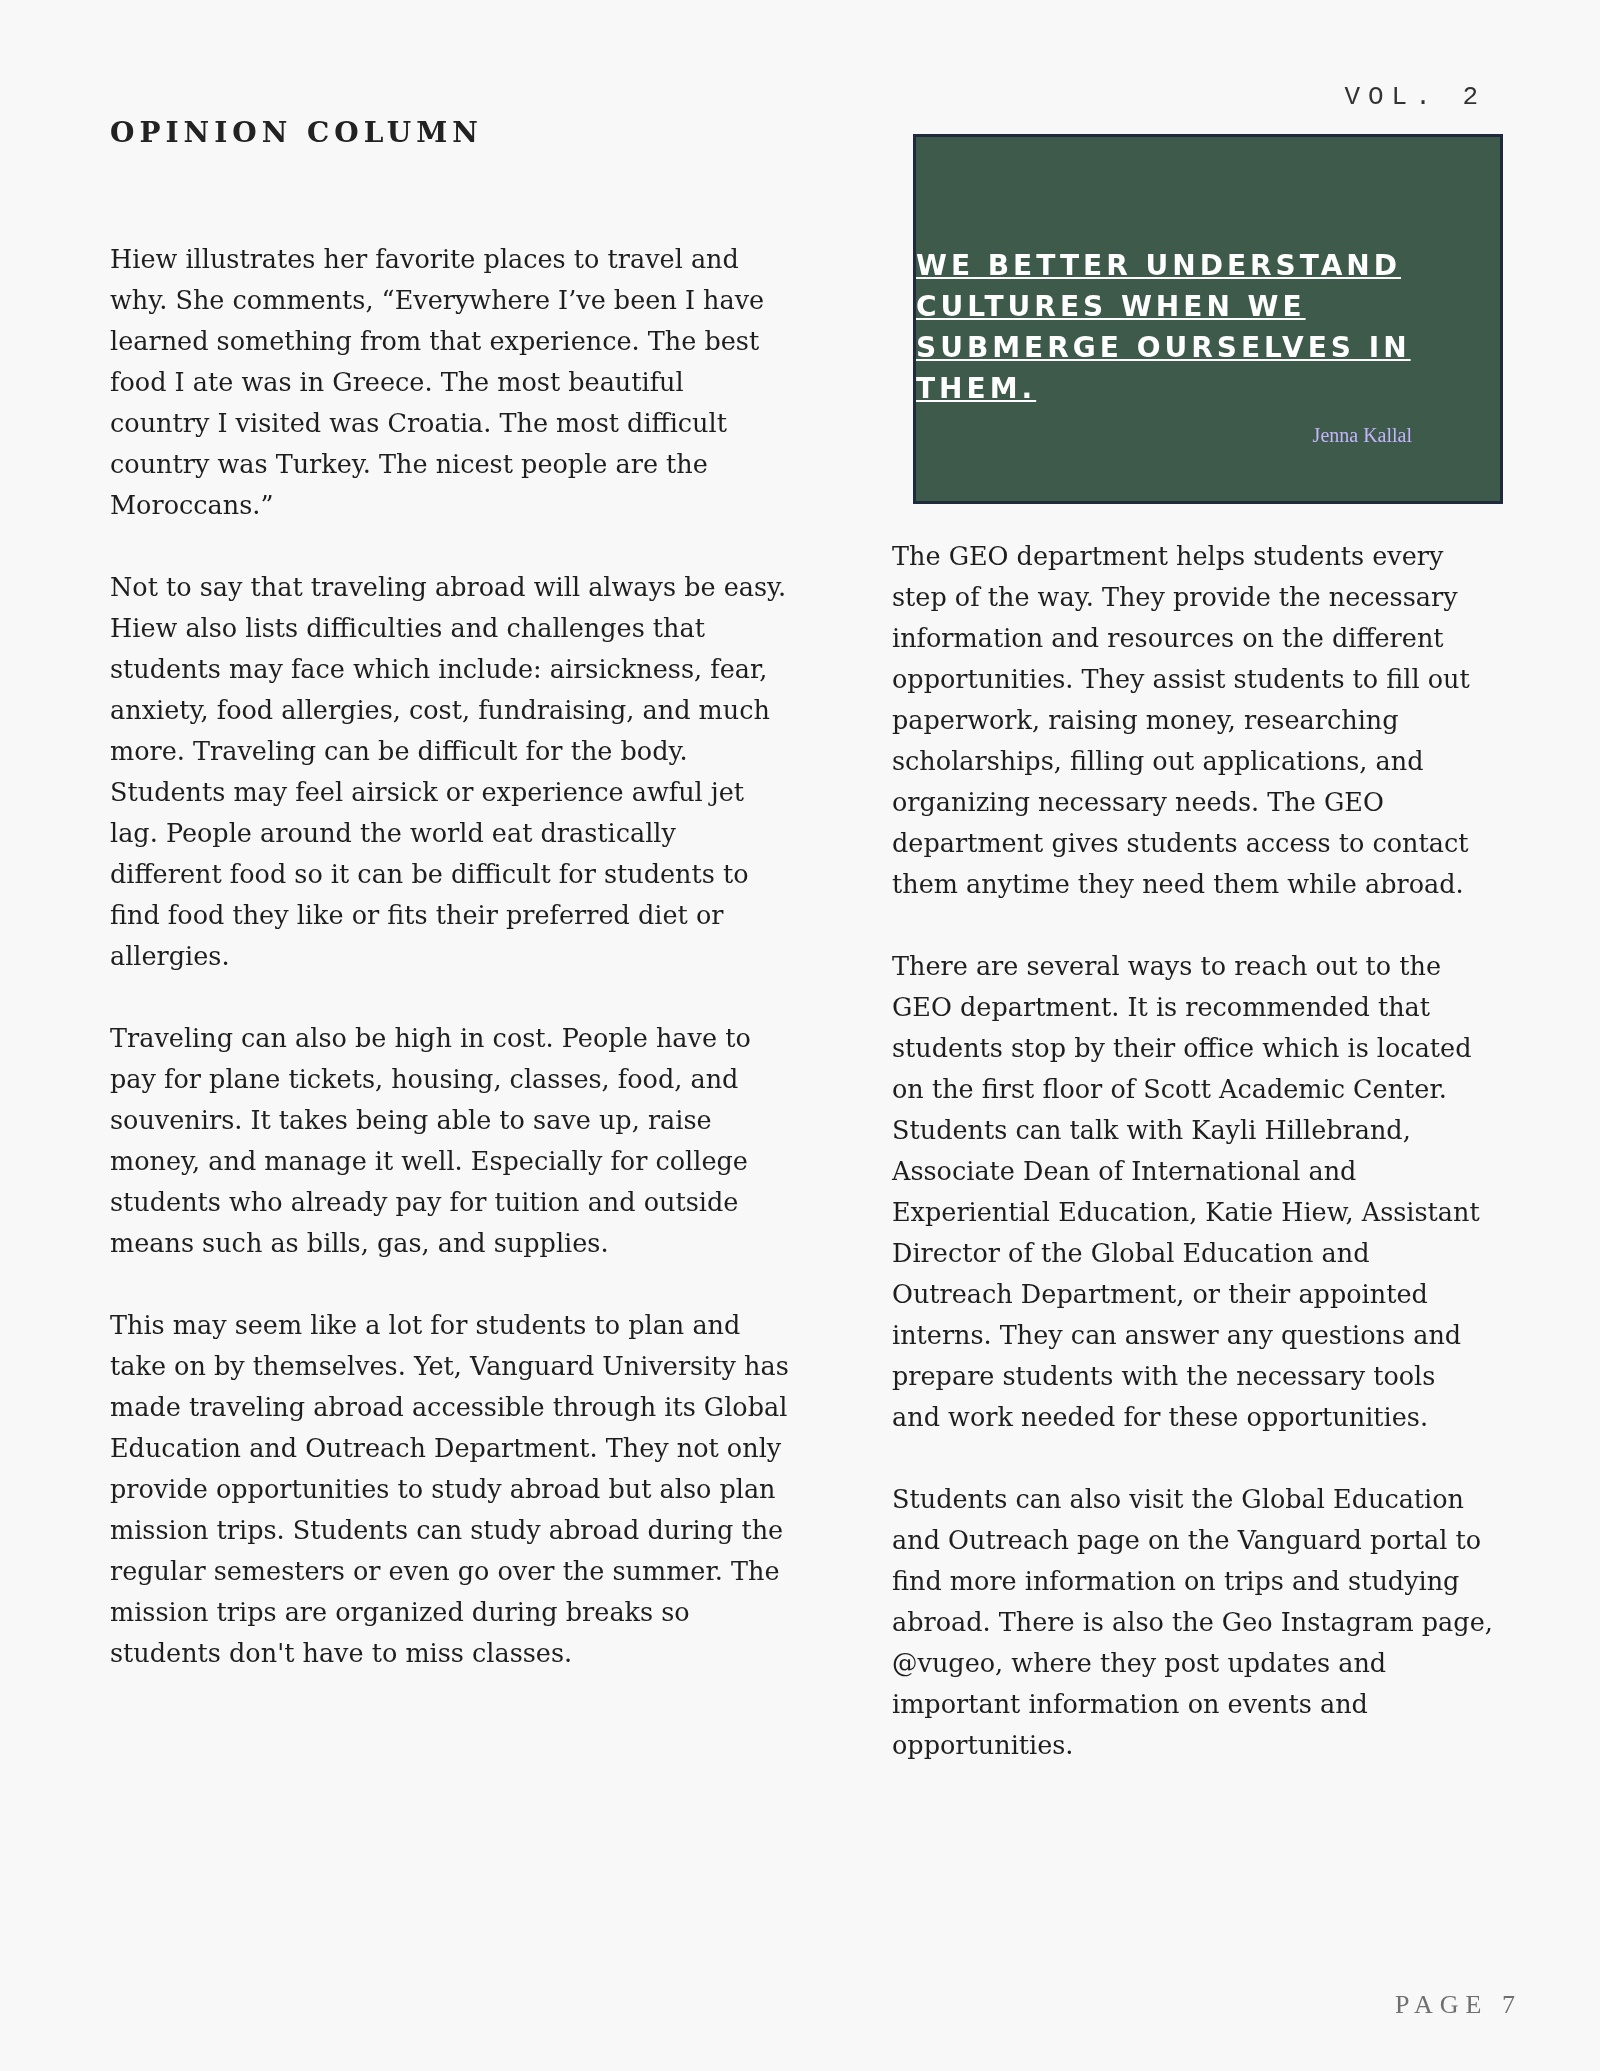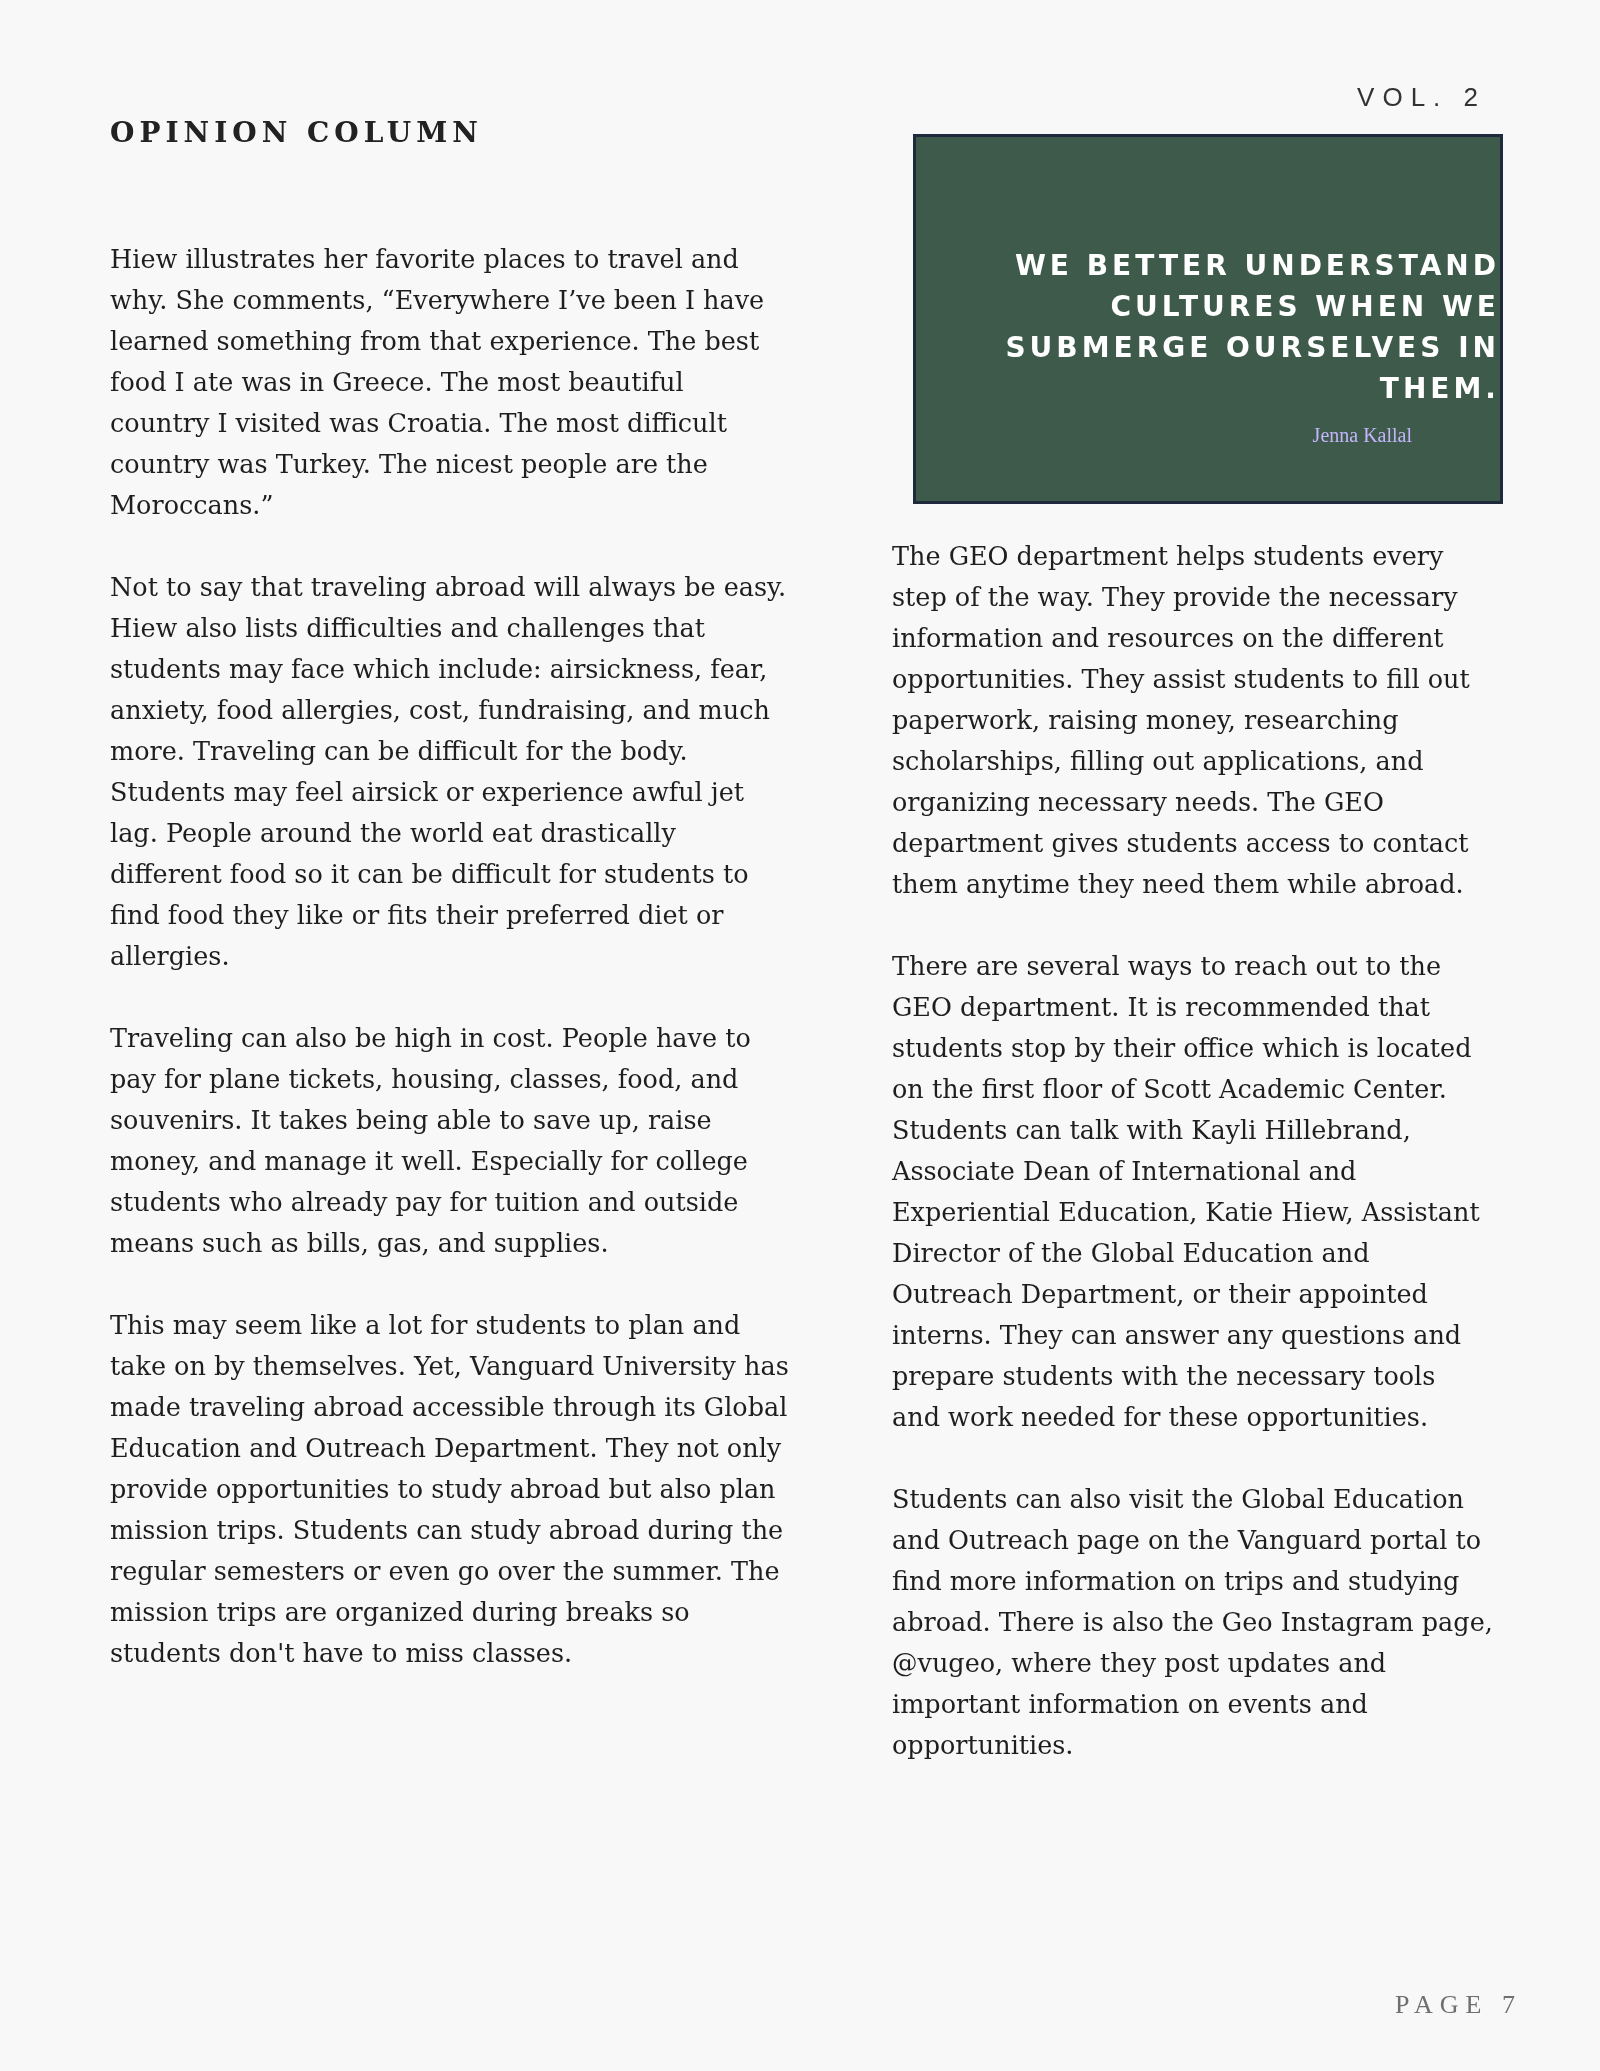--- a/index.html
+++ b/index.html
@@ -9,21 +9,21 @@
     background: #f8f8f8;
     position: relative;
     overflow: hidden;
     color: #1e1e1e;
     font-family: "Liberation Serif", "DejaVu Serif", serif;
   }
   .vol {
     position: absolute;
     top: 82px;
     right: 114px;
-    font-family: Liberation Sans, sans-serif;
+    font-family: Liberation Mono, monospace;
     font-size: 26px;
     letter-spacing: 8px;
     color: #333;
   }
   .section-title {
     position: absolute;
     top: 116px;
     left: 110px;
     font-family: "DejaVu Serif", serif;
     font-weight: bold;
@@ -49,29 +49,30 @@
     width: 584px;
     height: 364px;
     background: #3d5a4a;
     border: 3px solid #1f2a3d;
     box-sizing: content-box;
   }
   .quote-text {
     position: absolute;
     left: 0; right: 0;
     top: 108px;
-    text-align: right;
+    text-align: left;
     font-family: "DejaVu Sans", sans-serif;
     font-weight: bold;
     color: #ffffff;
     font-size: 28px;
     line-height: 41px;
     letter-spacing: 4px;
     margin: 0;
     white-space: pre-line;
+    text-decoration: underline;
   }
   .quote-author {
     position: absolute;
     right: 88px;
     top: 287px;
     font-family: "Liberation Serif", serif;
     font-size: 20px;
     color: #c4b5fd;
   }
   .page-num {

